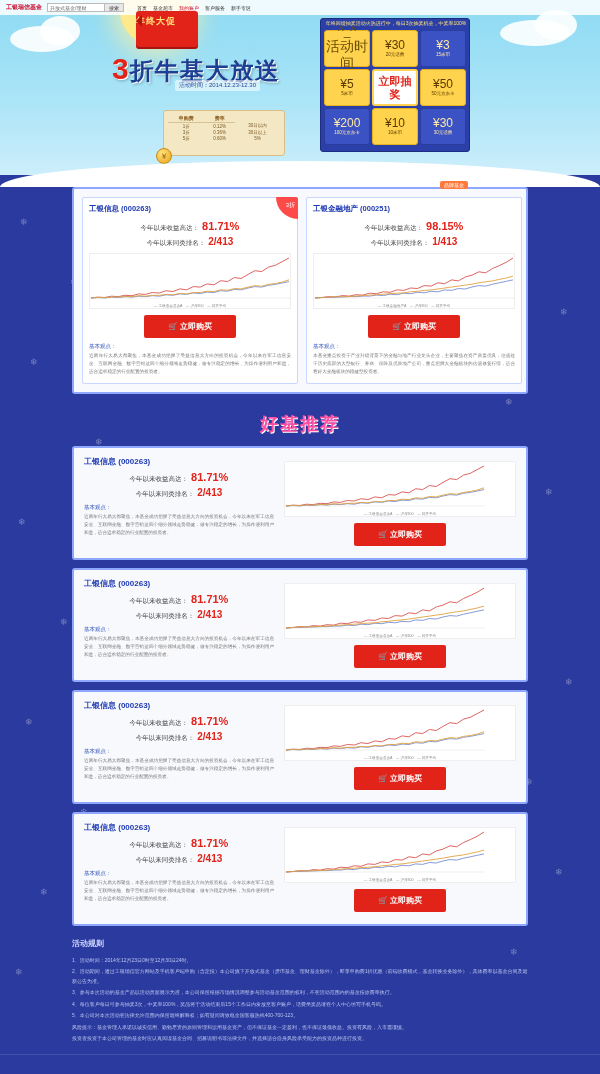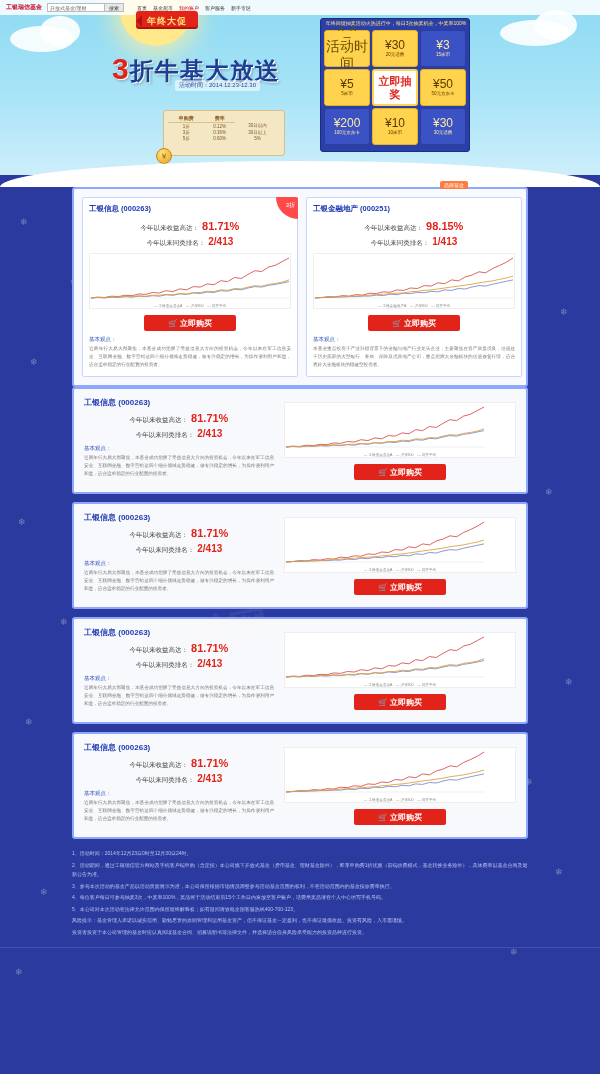--- a/index.html
+++ b/index.html
@@ -43,23 +43,23 @@
   .topbar .sbtn {
     height:9px; padding:0 4px; font-size:5px; background:#e8e8e8;
     border:1px solid #bbb; border-left:none; color:#444; line-height:9px;
   }
   .topbar .navlinks { display:flex; gap:6px; margin-left:8px; }
   .topbar .navlinks span { font-size:5px; color:#333; }
   .topbar .navlinks span.hot { color:#c8102e; }
 
   
   .ribbon {
-    position:absolute; left:136px; top:11px; width:62px; height:16px;
+    position:absolute; left:136px; top:11px; width:62px; height:36px;
     background:#e2231a; border-radius:3px; color:#ffe27a;
-    font-size:9px; font-weight:bold; text-align:center; line-height:20px;
+    font-size:9px; font-weight:bold; text-align:left; line-height:20px;
     letter-spacing:1px; box-shadow:0 2px 0 #a8140e;
   }
   .ribbon:after {
     content:""; position:absolute; left:-6px; top:4px;
     border:6px solid transparent; border-right-color:#b31410;
   }
 
   
   .headline {
     position:absolute; left:112px; top:52px; width:190px; color:#1c3f94;
@@ -163,21 +163,21 @@
     width:100%; height:56px; margin:5px 0 4px; background:#fff;
     border:1px solid #eee; position:relative; overflow:hidden;
   }
   .chart svg { display:block; }
   .chart .clegend {
     position:absolute; left:0; bottom:0; width:100%; text-align:center;
     font-size:3.6px; color:#888;
   }
 
   .buybtn {
-    display:block; width:92px; margin:6px auto 4px; height:16px;
+    display:block; width:92px; margin:6px auto 4px; height:23px;
     background:#e2231a; color:#fff; font-size:8px; font-weight:bold;
     text-align:center; line-height:16px; border-radius:2px; border:none;
     cursor:pointer;
   }
   .buybtn .cart { font-size:8px; margin-right:2px; }
 
   .desc-title { font-size:5.5px; color:#3355bb; margin-top:5px; }
   .desc {
     font-size:4.6px; color:#777; line-height:1.7; margin-top:2px;
     text-align:justify;
@@ -391,20 +391,21 @@
           <button class="buybtn">
             <span class="cart">🛒</span><span>立即购买</span>
           </button>
           <div class="desc-title">基本观点：</div>
           <div class="desc">本基金重点投资于产业升级背景下的金融与地产行业龙头企业，主要聚焦在资产质量优良，估值处于历史底部的大型银行、券商、保险及优质地产公司，重点把握大金融板块的估值修复行情，适合看好大金融板块的稳健型投资者。</div>
         </div>
 
       </div>
     </div>
 
+    <div class="sec-title pink">好基推荐</div>
 
     <div class="reclist">
 
       <div class="reccard">
         <div class="left">
           <div class="fname">工银信息 (000263)</div>
           <div class="metric">
             <span>今年以来收益高达：</span><span class="val">81.71%</span>
           </div>
           <div class="metric">
@@ -509,20 +510,21 @@
           </div>
           <button class="buybtn">
             <span class="cart">🛒</span><span>立即购买</span>
           </button>
         </div>
       </div>
 
     </div>
 
     <div class="rules">
+      <h4>活动规则</h4>
       <p>1、活动时间：2014年12月23日0时至12月30日24时。</p>
       <p>2、活动期间，通过工银瑞信官方网站及手机客户端申购（含定投）本公司旗下开放式基金（货币基金、理财基金除外），即享申购费1折优惠（前端收费模式，基金转换业务除外），具体费率以基金合同及最新公告为准。</p>
       <p>3、参与本次活动的基金产品以活动页面展示为准，本公司保留根据市场情况调整参与活动基金范围的权利，不在活动范围内的基金按原费率执行。</p>
       <p>4、每位客户每日可参与抽奖3次，中奖率100%，奖品将于活动结束后15个工作日内发放至客户账户，话费类奖品请在个人中心填写手机号码。</p>
       <p>5、本公司对本次活动在法律允许范围内保留最终解释权；如有疑问请致电全国客服热线400-700-123。</p>
       <p>风险提示：基金管理人承诺以诚实信用、勤勉尽责的原则管理和运用基金资产，但不保证基金一定盈利，也不保证最低收益。投资有风险，入市需谨慎。</p>
       <p>投资者投资于本公司管理的基金时应认真阅读基金合同、招募说明书等法律文件，并选择适合自身风险承受能力的投资品种进行投资。</p>
     </div>
 
     <div class="footer">

